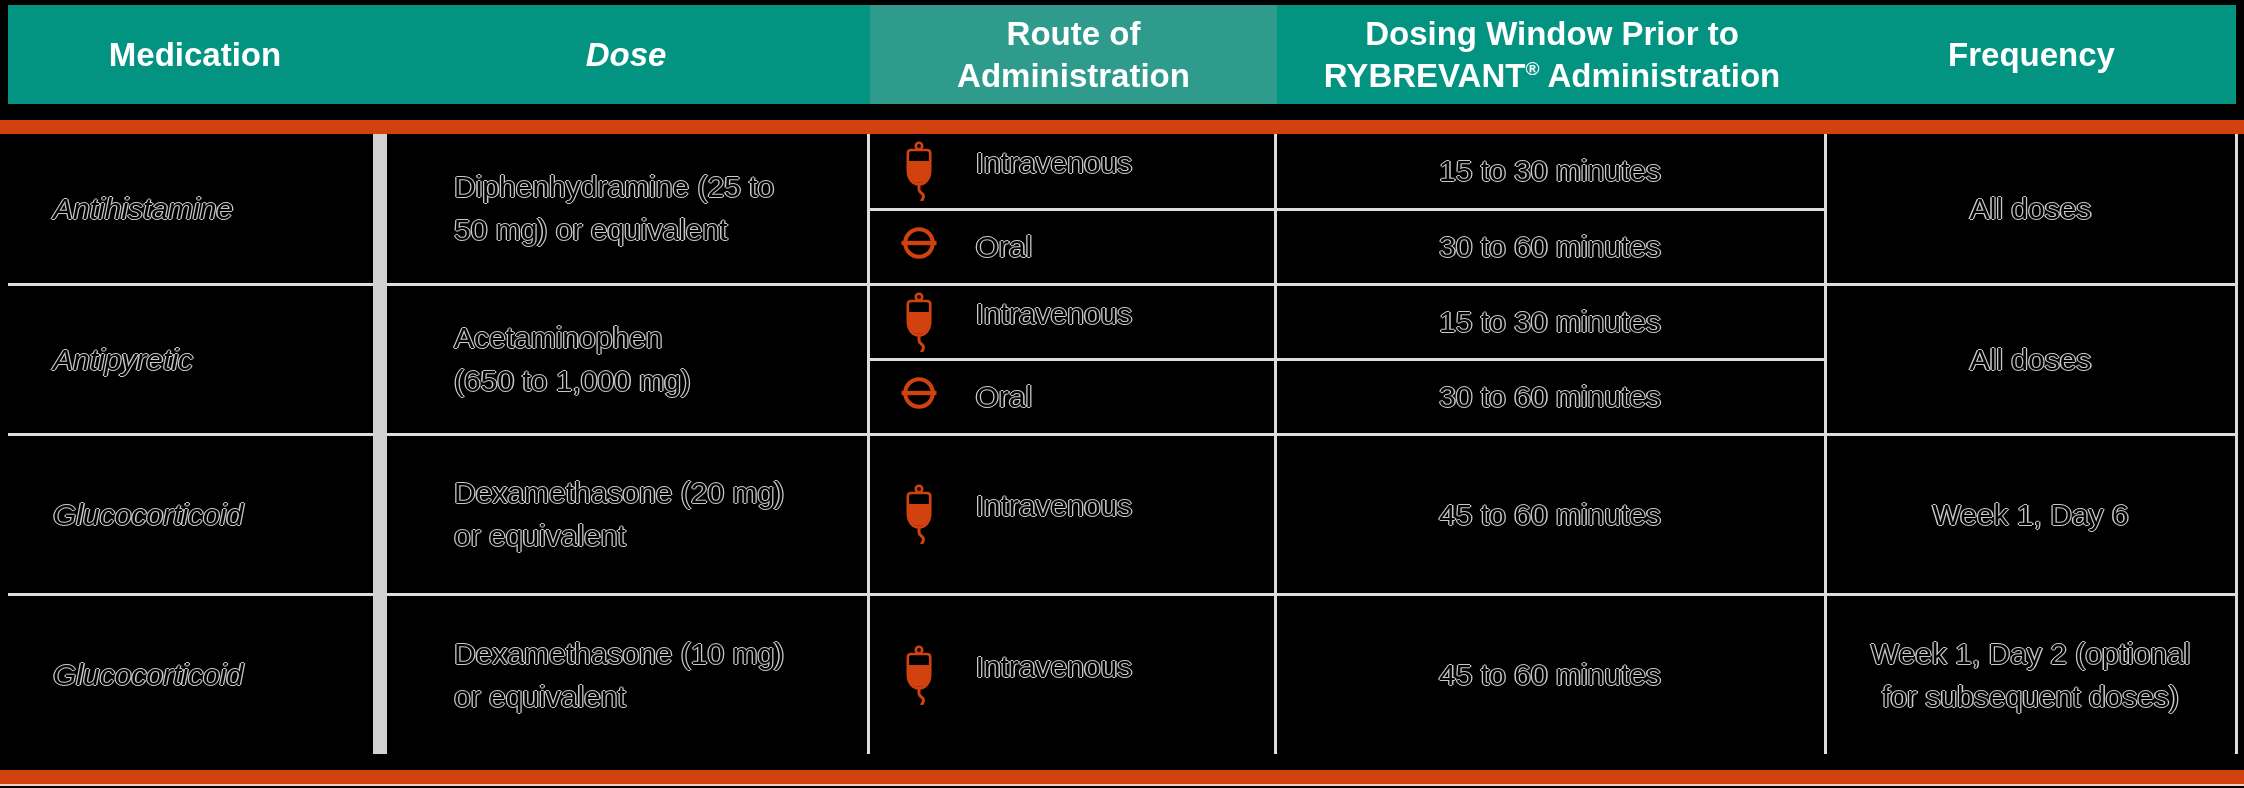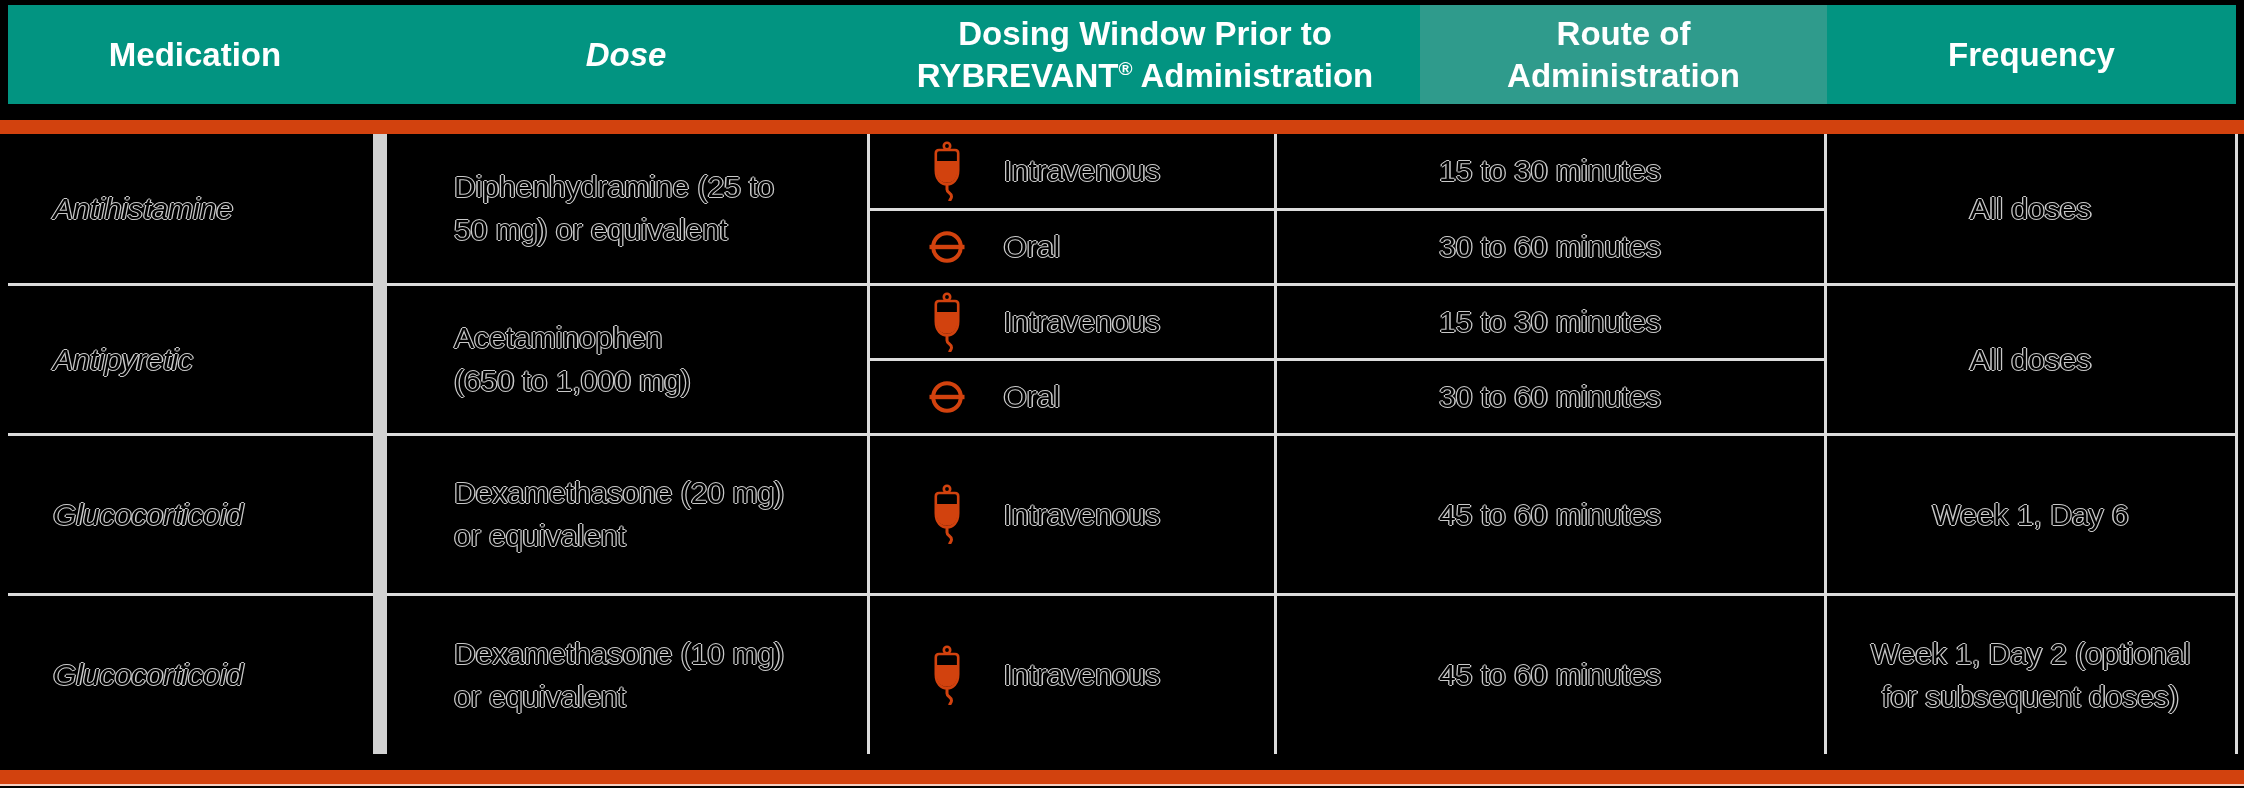--- a/index.html
+++ b/index.html
@@ -49,40 +49,40 @@
   tr.tall{height:160px;}
   
   .t{
     color:var(--ink);font-size:30px;line-height:43px;white-space:pre-line;
     text-shadow:1.3px 0 0 var(--halo),-1.3px 0 0 var(--halo),
                 0 1.3px 0 var(--halo),0 -1.3px 0 var(--halo);
   }
   td.med .t{padding-left:45px;font-style:italic;}
   td.dose .t{padding-left:67px;}
   td.win .t,td.freq .t{text-align:center;}
-  .route-wrap{display:flex;align-items:center;padding-left:55px;}
+  .route-wrap{display:flex;align-items:flex-start;padding-left:27px;}
   .icon-box{width:44px;display:flex;justify-content:center;align-items:center;flex:0 0 44px;}
   .route-wrap .t{margin-left:35px;}
   svg .stroke{stroke:var(--orange);fill:none;}
   svg .fill{fill:var(--orange);}
 </style>
 </head>
 <body>
 
 <div class="stage">
 
   <div class="header-band">
     <div class="header-cell hc-med">Medication</div>
     <div class="header-cell hc-dose">Dose</div>
+    <div class="header-cell hc-route">Route of
+Administration</div>
     <div class="header-cell hc-dosing">
       <div>Dosing Window Prior to</div>
       <div><span>RYBREVANT</span><sup>®</sup><span> Administration</span></div>
     </div>
-    <div class="header-cell hc-route">Route of
-Administration</div>
     <div class="header-cell hc-freq">Frequency</div>
   </div>
 
   <div class="orange-bar orange-top"></div>
 
   <table class="body">
     <colgroup>
       <col style="width:372px">
         <col style="width:488px">
         <col style="width:407px">

